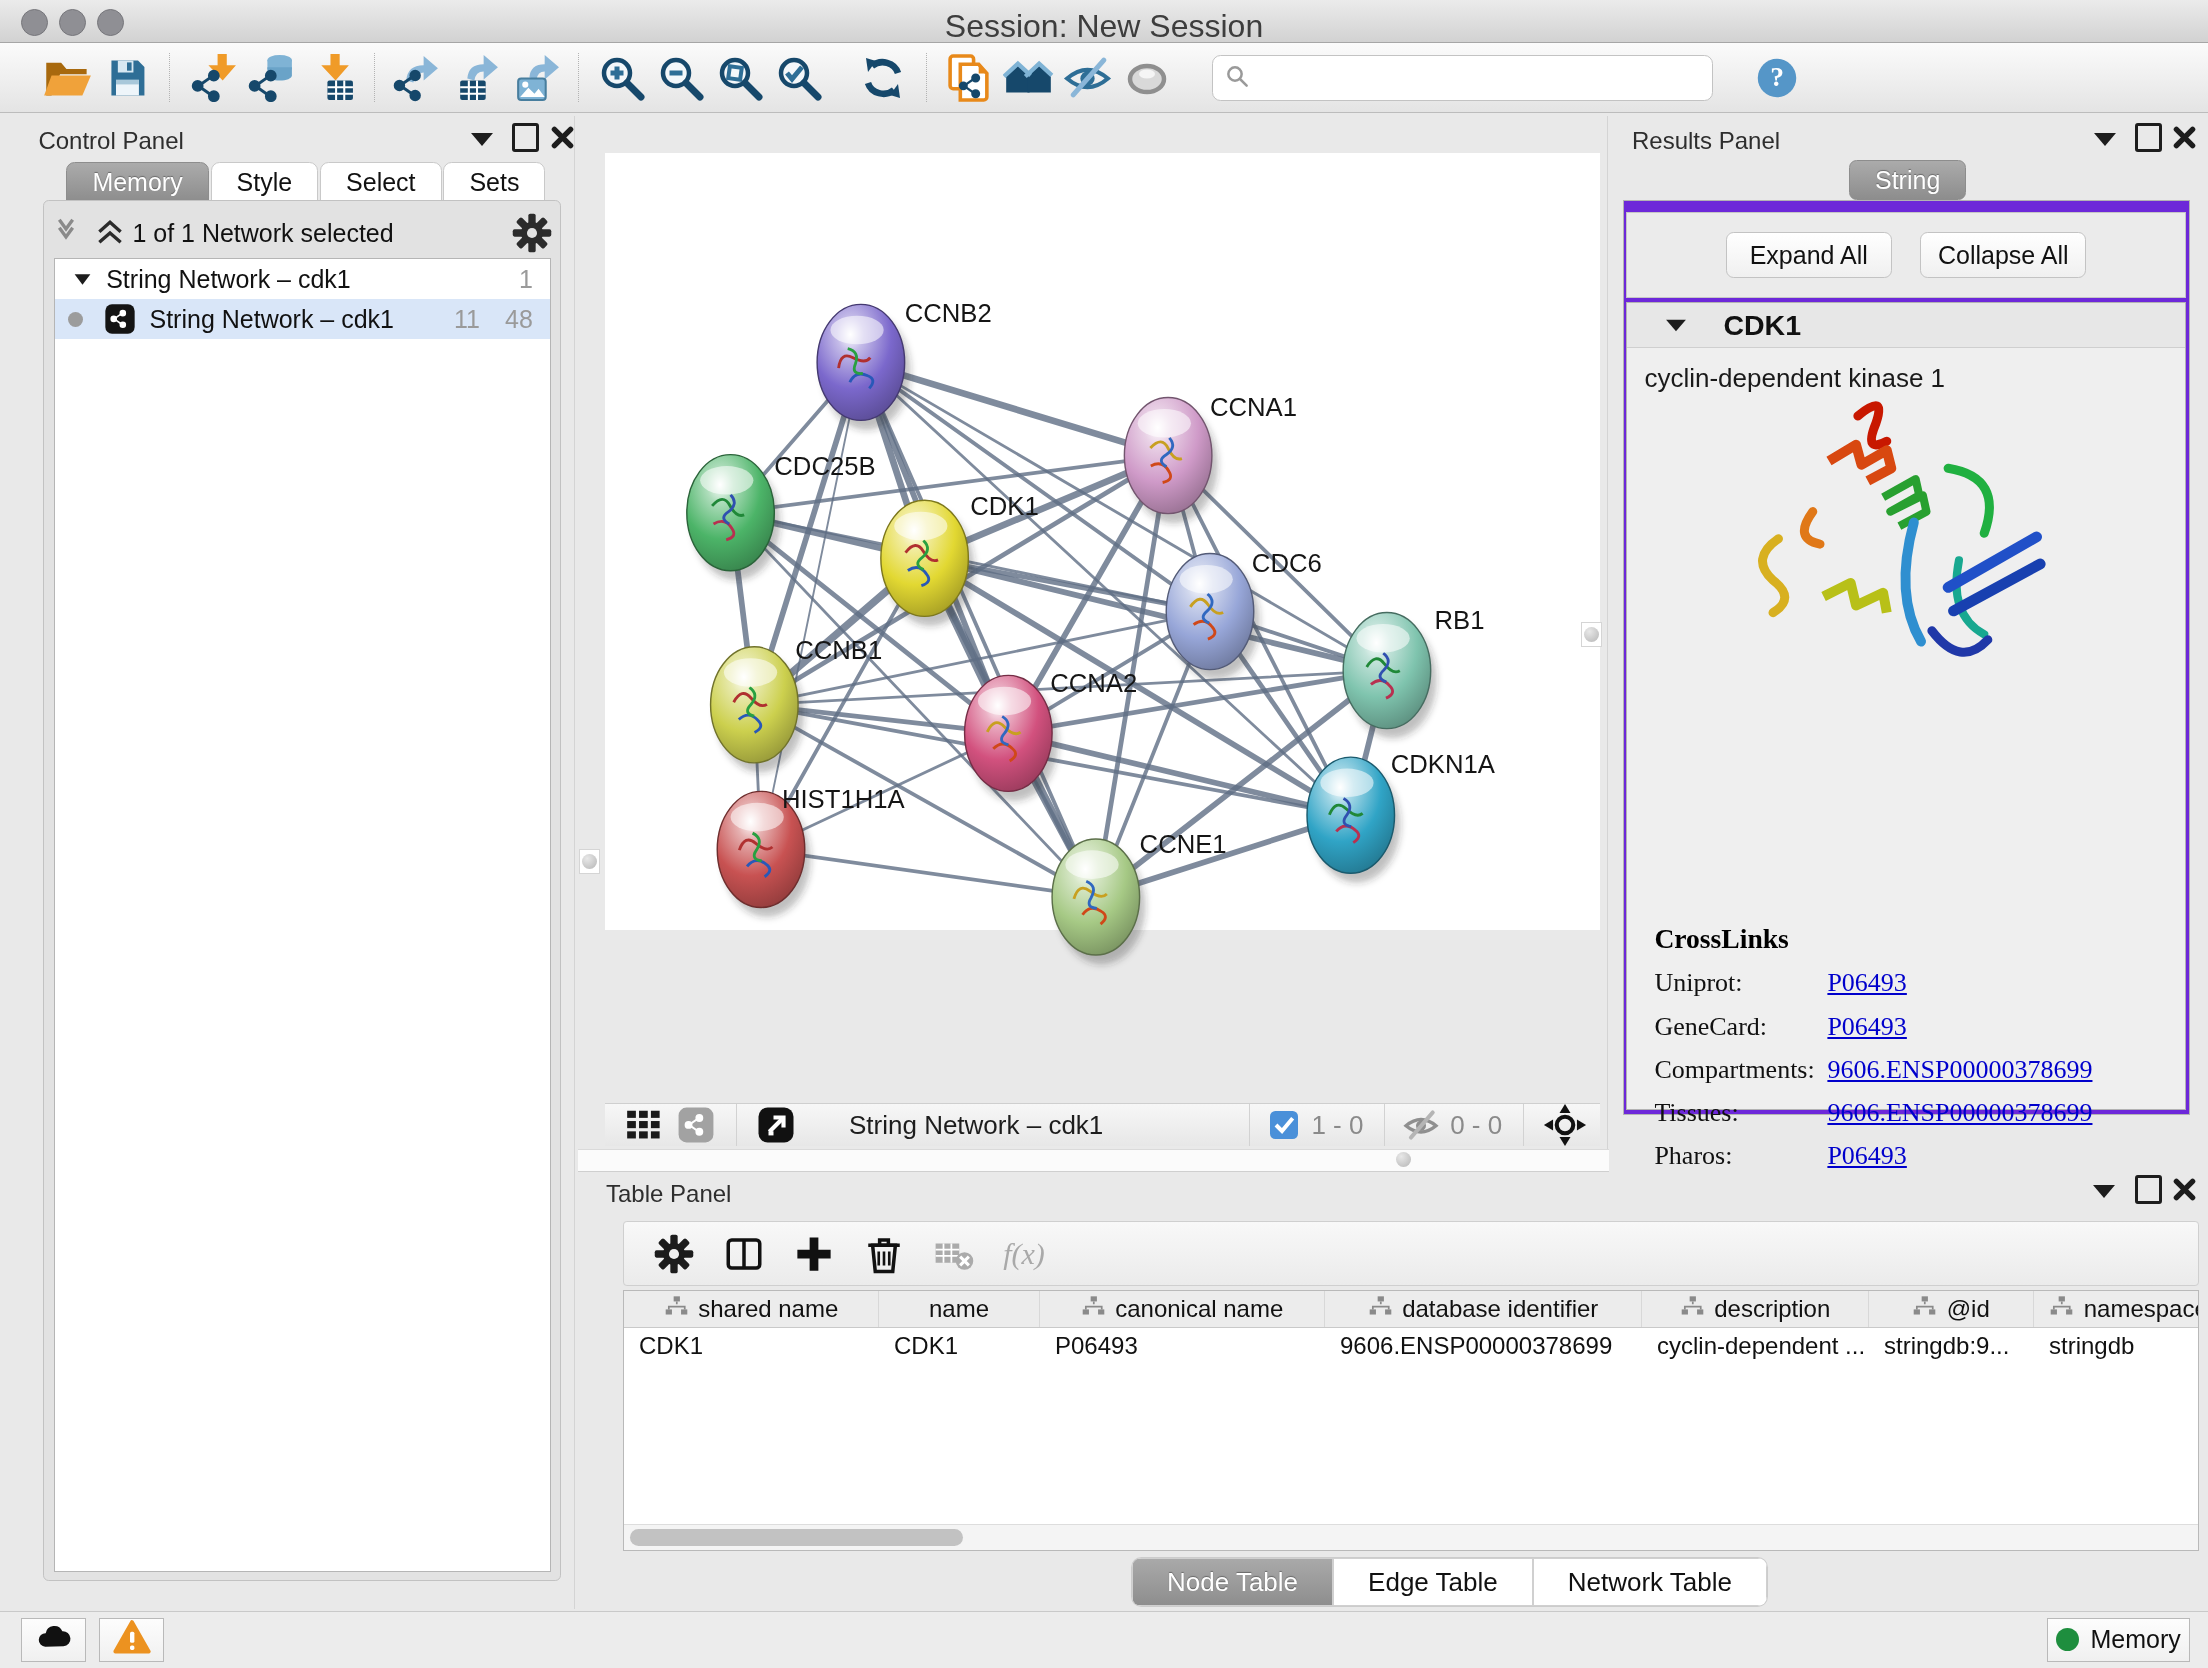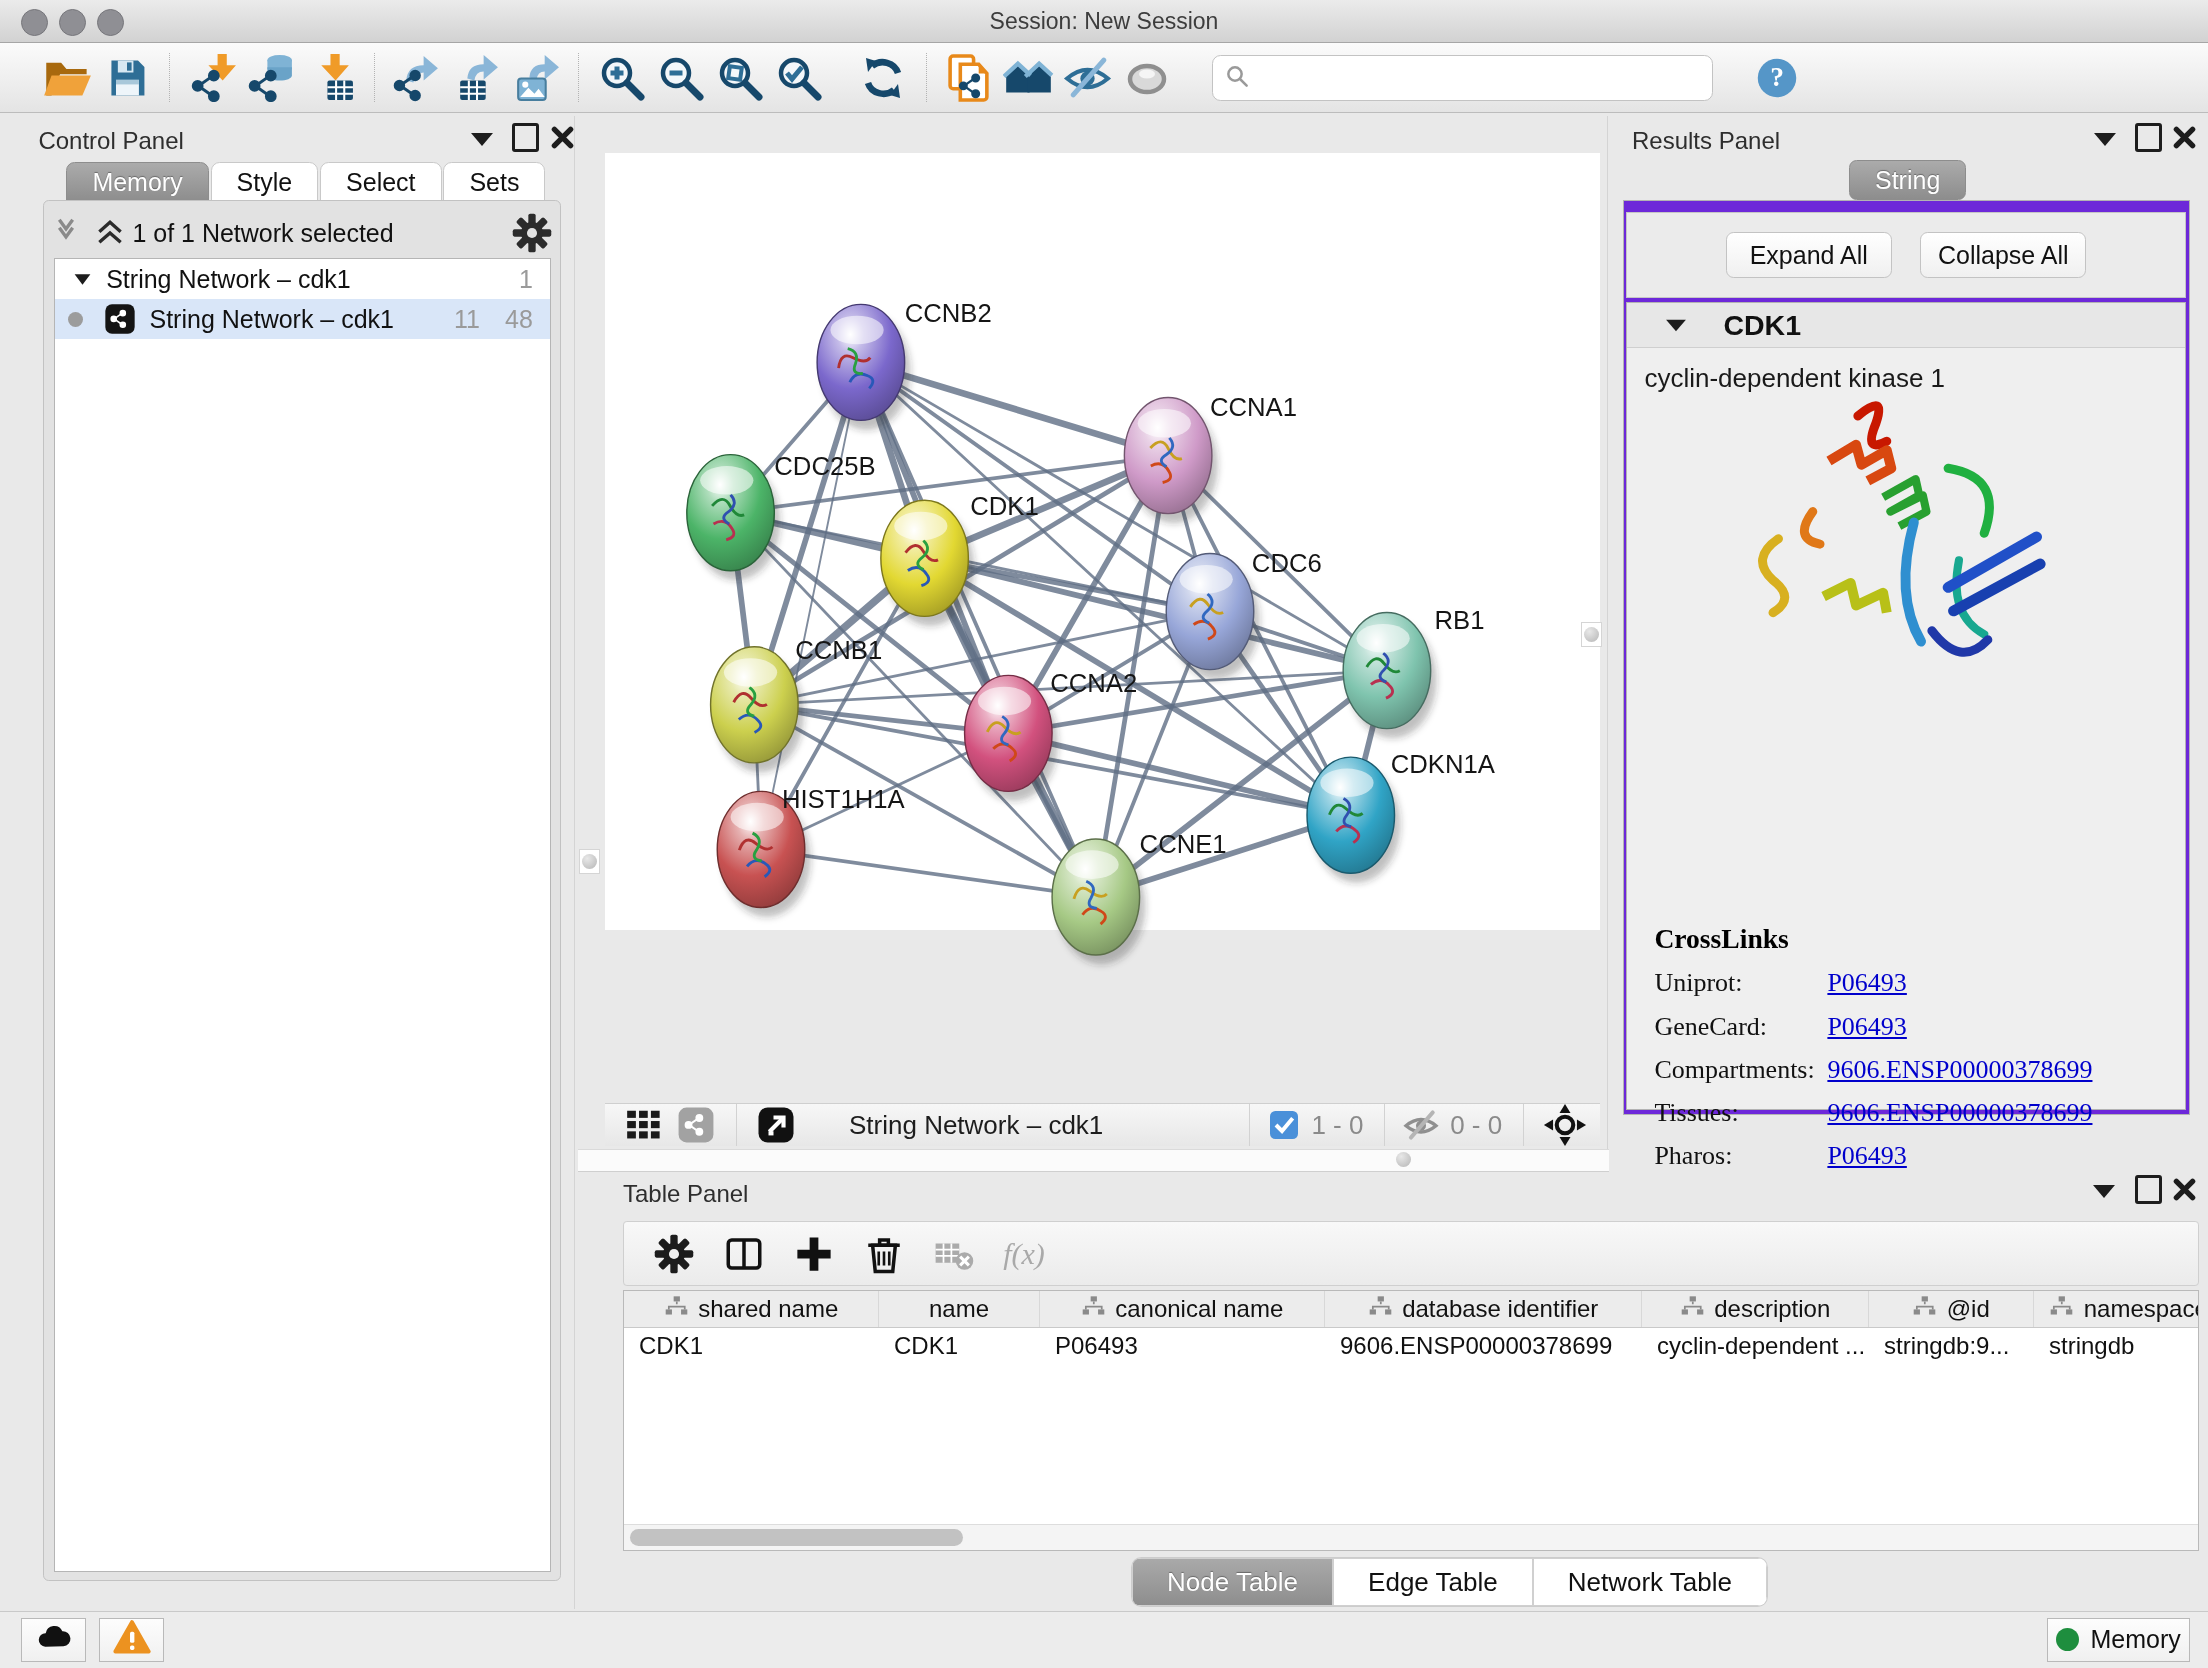--- a/index.html
+++ b/index.html
@@ -3,21 +3,21 @@
 <meta charset="utf-8">
 <style>
   html,body{margin:0;padding:0;}
   body{font-family:"Liberation Sans",sans-serif;background:#ececec;}
   .app{position:relative;width:2208px;height:1668px;background:#e9e9e9;overflow:hidden;}
   
   .titlebar{position:absolute;left:0;top:0;width:100%;height:42px;
     background:linear-gradient(#ebebeb,#d2d2d2);border-bottom:1px solid #a6a6a6;}
   .traffic{position:absolute;top:8.6px;width:25px;height:25px;border-radius:50%;
     background:#8f8f94;border:1.4px solid #76767b;}
-  .win-title{position:absolute;left:0;right:0;top:7.6px;text-align:center;font-size:23px;color:#3d3d3d;}
+  .win-title{position:absolute;left:0;right:0;top:7.6px;text-align:center;font-size:32px;color:#3d3d3d;}
   
   .toolbar{position:absolute;left:0;top:43px;width:100%;height:69px;
     background:linear-gradient(#fbfbfb,#e4e4e4);border-bottom:1px solid #bcbcbc;
     display:flex;align-items:center;}
   .tb-icon{width:59px;height:59px;display:flex;align-items:center;justify-content:center;flex:0 0 auto;}
   .tb-sep{width:0;height:49px;border-left:1.9px dotted #b3b3b3;margin:0 13.3px;flex:0 0 auto;}
   .tb-spacer{width:25px;flex:0 0 auto;}
   .search-box{margin-left:36px;width:476px;height:44px;background:#fff;border:1.4px solid #c3c3c3;
     border-radius:8.6px;display:flex;align-items:center;padding:0 11.4px;}
   .search-box input{border:none;outline:none;font-size:23px;flex:1;background:transparent;margin-left:7.6px;}
@@ -737,21 +737,21 @@
       <span class="cl-label">Pharos:</span>
       <a class="cl-link" href="#">P06493</a>
               </div>
             </div>
         </div>
       </div>
     </div>
   </div>
 
   <div class="table-panel">
-    <div class="panel-title" style="left:45px;top:7.6px">Table Panel</div>
+    <div class="panel-title" style="left:28px;top:7.6px">Table Panel</div>
     <div class="ph-btn" style="left:1510px;top:3.8px">
         <div class="tri-down"></div>
       </div>
     <div class="ph-btn" style="left:1554px;top:1.9px">
         <div class="float-box"></div>
       </div>
     <div class="ph-btn" style="left:1590px;top:1.9px">
       <svg viewBox="0 0 30 30" width="27">
           <path d="M6 6 L24 24 M24 6 L6 24" stroke="#1d1d1d" stroke-width="6" stroke-linecap="round"></path>
         </svg>

